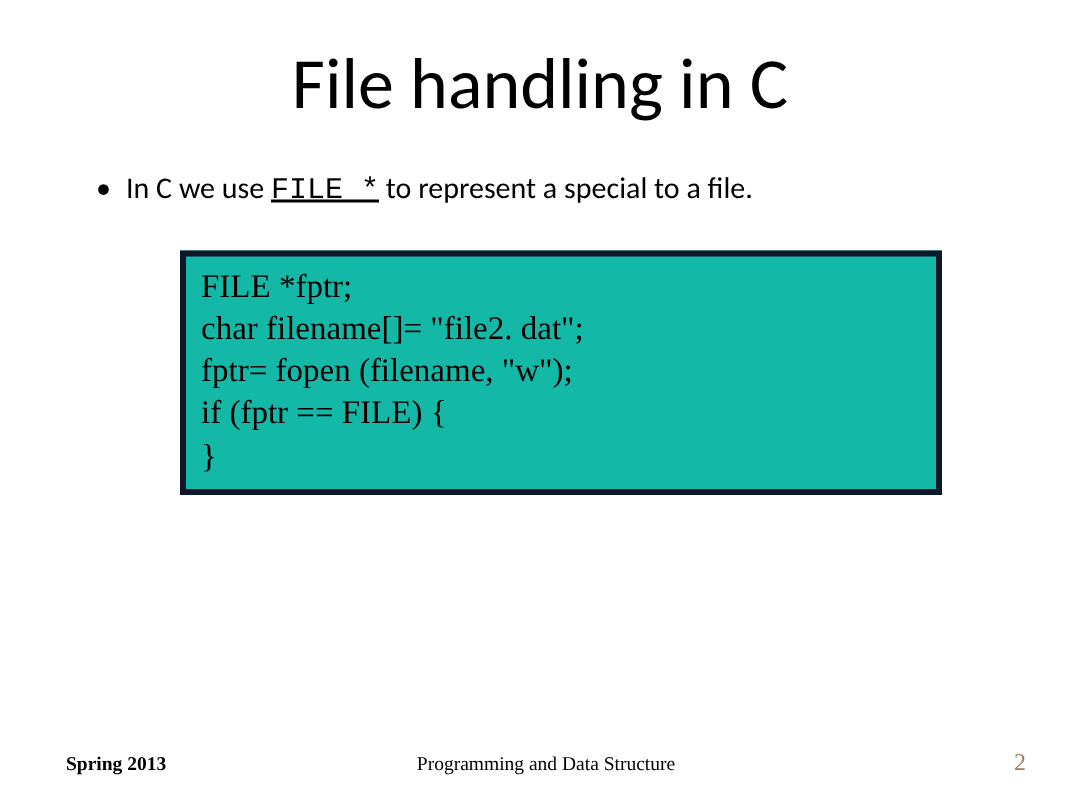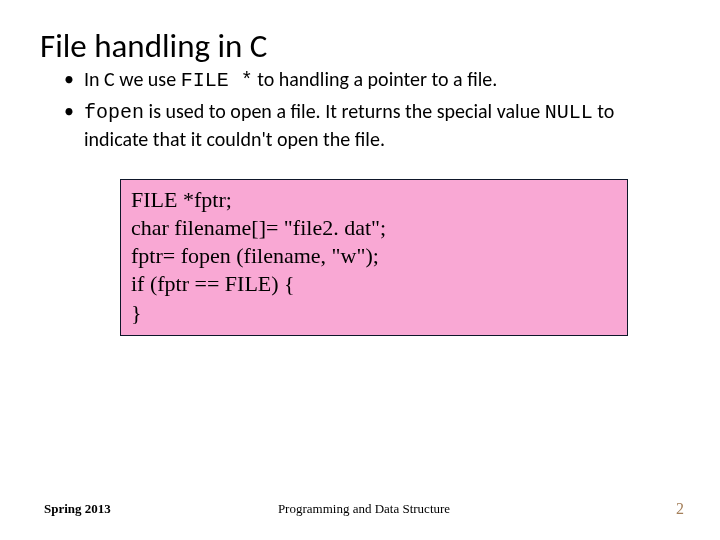--- a/index.html
+++ b/index.html
@@ -1,27 +1,27 @@
 <!DOCTYPE html>
 <html><head>
 <meta charset="utf-8">
 <style>
   * { margin: 0; padding: 0; box-sizing: border-box; }
   html, body { width: 720px; height: 540px; font-family: Calibri, Arial, sans-serif; background: #fff; color: #000; }
   .slide { width: 720px; height: 540px; position: relative; padding: 20px 40px 0 40px; }
-  .title { font-size: 33px; font-weight: 400; margin-top: 6px; }
+  .title { text-align: center; font-size: 48px; font-weight: 400; margin-top: 6px; margin-bottom: 28px; }
   .bullets { list-style: none; padding-left: 24px; font-size: 20px; line-height: 1.35; }
   .bullets li { position: relative; padding-left: 20px; margin-bottom: 4px; }
   .bullets li::before { content: "•"; position: absolute; left: 0; top: 0; }
-  .mono { font-family: "Courier New", monospace; }
+  .mono { font-family: "Courier New", monospace; text-decoration: underline; }
   .codebox {
     margin: 26px 0 0 80px;
     width: 508px;
-    border: 1px solid #0f172a;
-    background: #f9a8d4;
+    border: 4px solid #0f172a;
+    background: #14b8a6;
     padding: 6px 10px 8px 10px;
     font-family: "Times New Roman", serif;
     font-size: 22px;
     line-height: 1.28;
   }
   .footer {
     position: absolute;
     bottom: 22px;
     left: 4px;
     width: 100%;
@@ -37,24 +37,21 @@
   .footer .right { color: #a47f5a; font-size: 16px; }
 </style>
 </head>
 <body>
 
 <div class="slide">
   <h1 class="title">File handling in C</h1>
 
   <ul class="bullets">
     <li>
-      <span>In C we use </span><span class="mono">FILE *</span><span> to handling a pointer to a file.</span>
-    </li>
-    <li>
-      <span class="mono">fopen</span><span> is used to open a file.  It returns the special value </span><span class="mono">NULL</span><span> to indicate that it couldn't open the file.</span>
+      <span>In C we use </span><span class="mono">FILE *</span><span> to represent a special to a file.</span>
     </li>
   </ul>
 
   <div class="codebox">
     <div>FILE *fptr;</div>
     <div>char filename[]= "file2. dat";</div>
     <div>fptr= fopen (filename, "w");</div>
     <div>if (fptr  == FILE) {</div>
     <div>}</div>
   </div>

